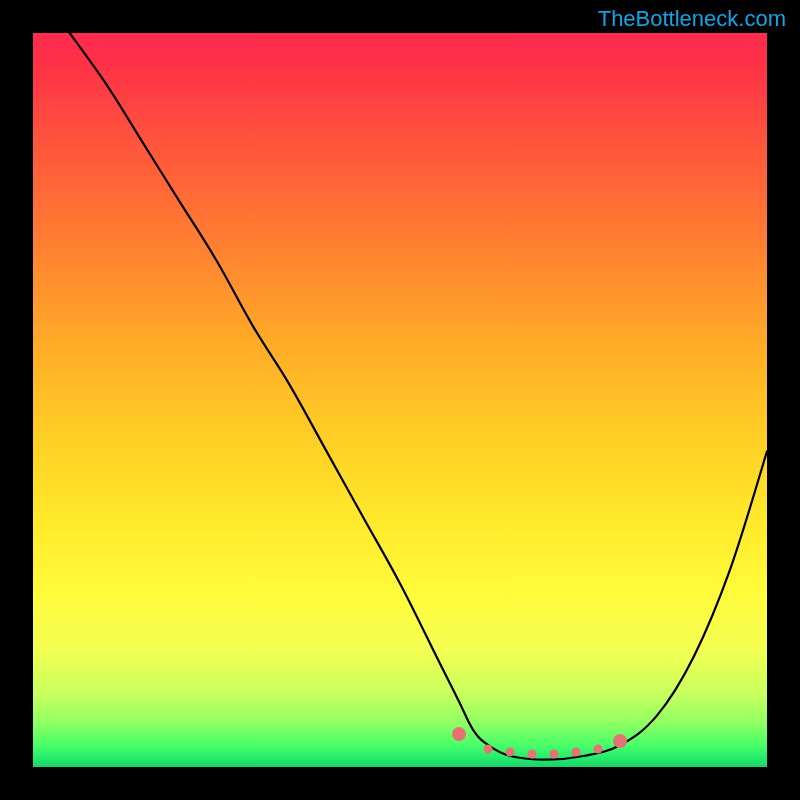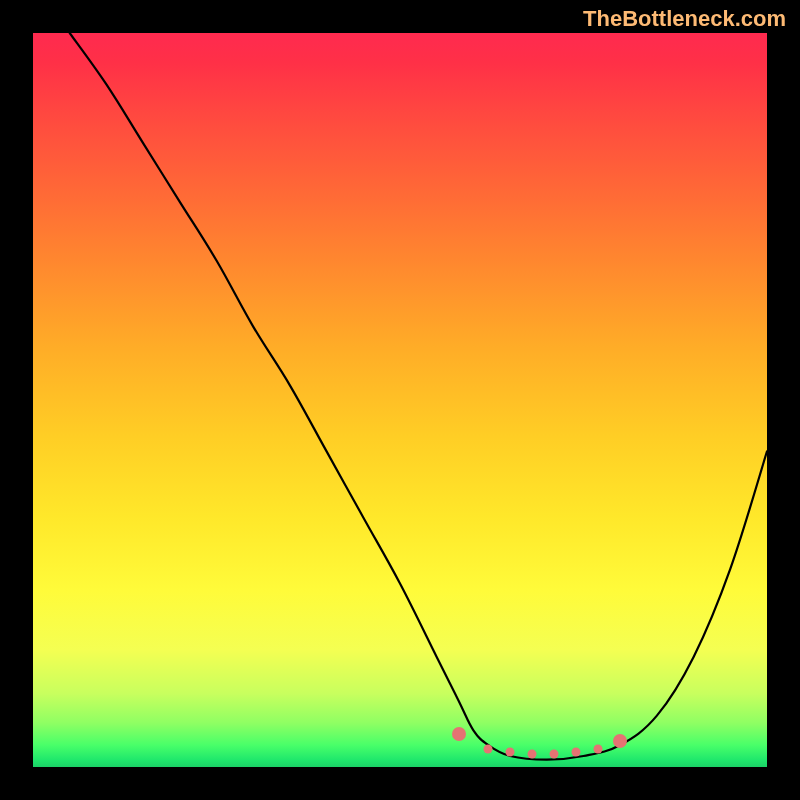--- a/index.html
+++ b/index.html
@@ -8,23 +8,23 @@
     background: #000;
     width: 800px;
     height: 800px;
     position: relative;
     font-family: Arial, sans-serif;
   }
   .watermark {
     position: absolute;
     top: 6px;
     right: 14px;
-    color: #fdba74;
+    color: #0ea5e9;
     font-size: 22px;
-    font-weight: 700;
+    font-weight: 400;
     z-index: 10;
   }
   .plot-area {
     position: absolute;
     left: 33px;
     top: 33px;
     width: 734px;
     height: 734px;
     overflow: hidden;
   }

